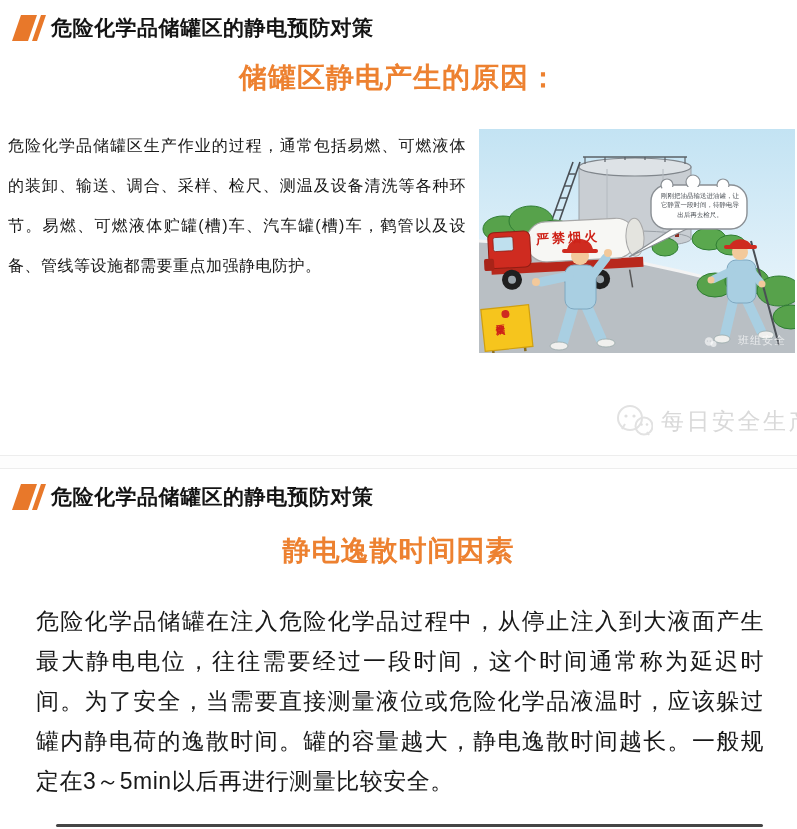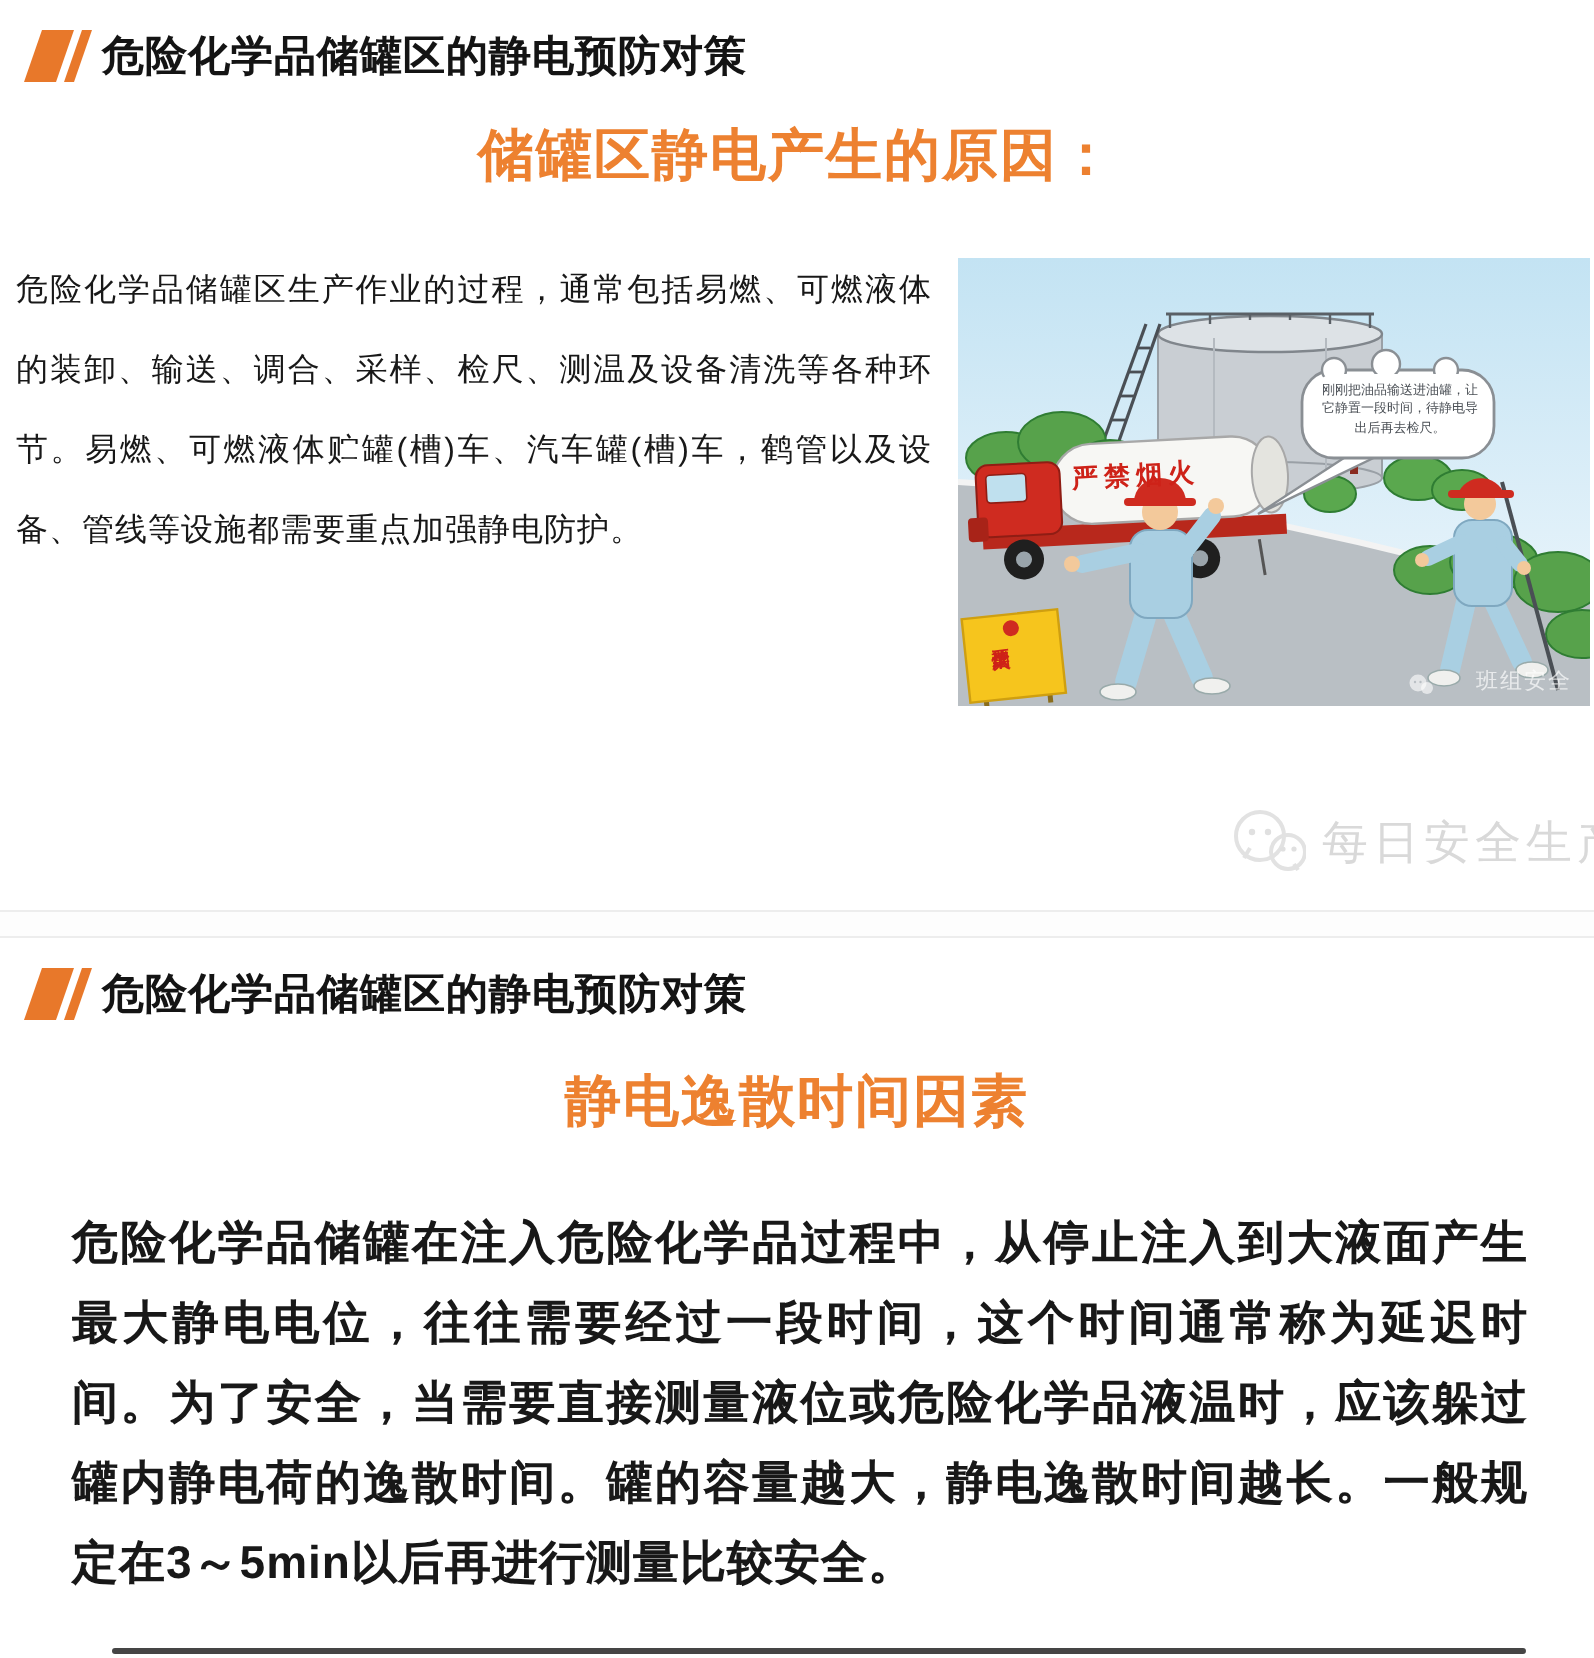--- a/index.html
+++ b/index.html
@@ -23,21 +23,21 @@
   .sec-2 { top:532px; }
   
   .body1 {
     position:absolute; left:8px; top:126px; width:458px;
     font-size:16px; line-height:40px; letter-spacing:0.5px;
     text-align:justify; text-justify:inter-ideograph; color:#181818;
   }
   .body2 {
     position:absolute; left:36px; top:601px; width:728px;
     font-size:23px; line-height:40px; letter-spacing:0.5px;
-    text-align:justify; text-justify:inter-ideograph; color:#181818;font-weight:bold;
+    text-align:justify; text-justify:inter-ideograph; color:#181818;
   }
   
   .divider {
     position:absolute; top:455px; left:0; width:797px; height:12px;
     border-top:1px solid #ededed; border-bottom:1px solid #ededed; background:#fdfdfd;
   }
   
   .bottom-rule {
     position:absolute; left:56px; top:824px; width:707px; height:3px;
     background:#454545; border-radius:2px;

